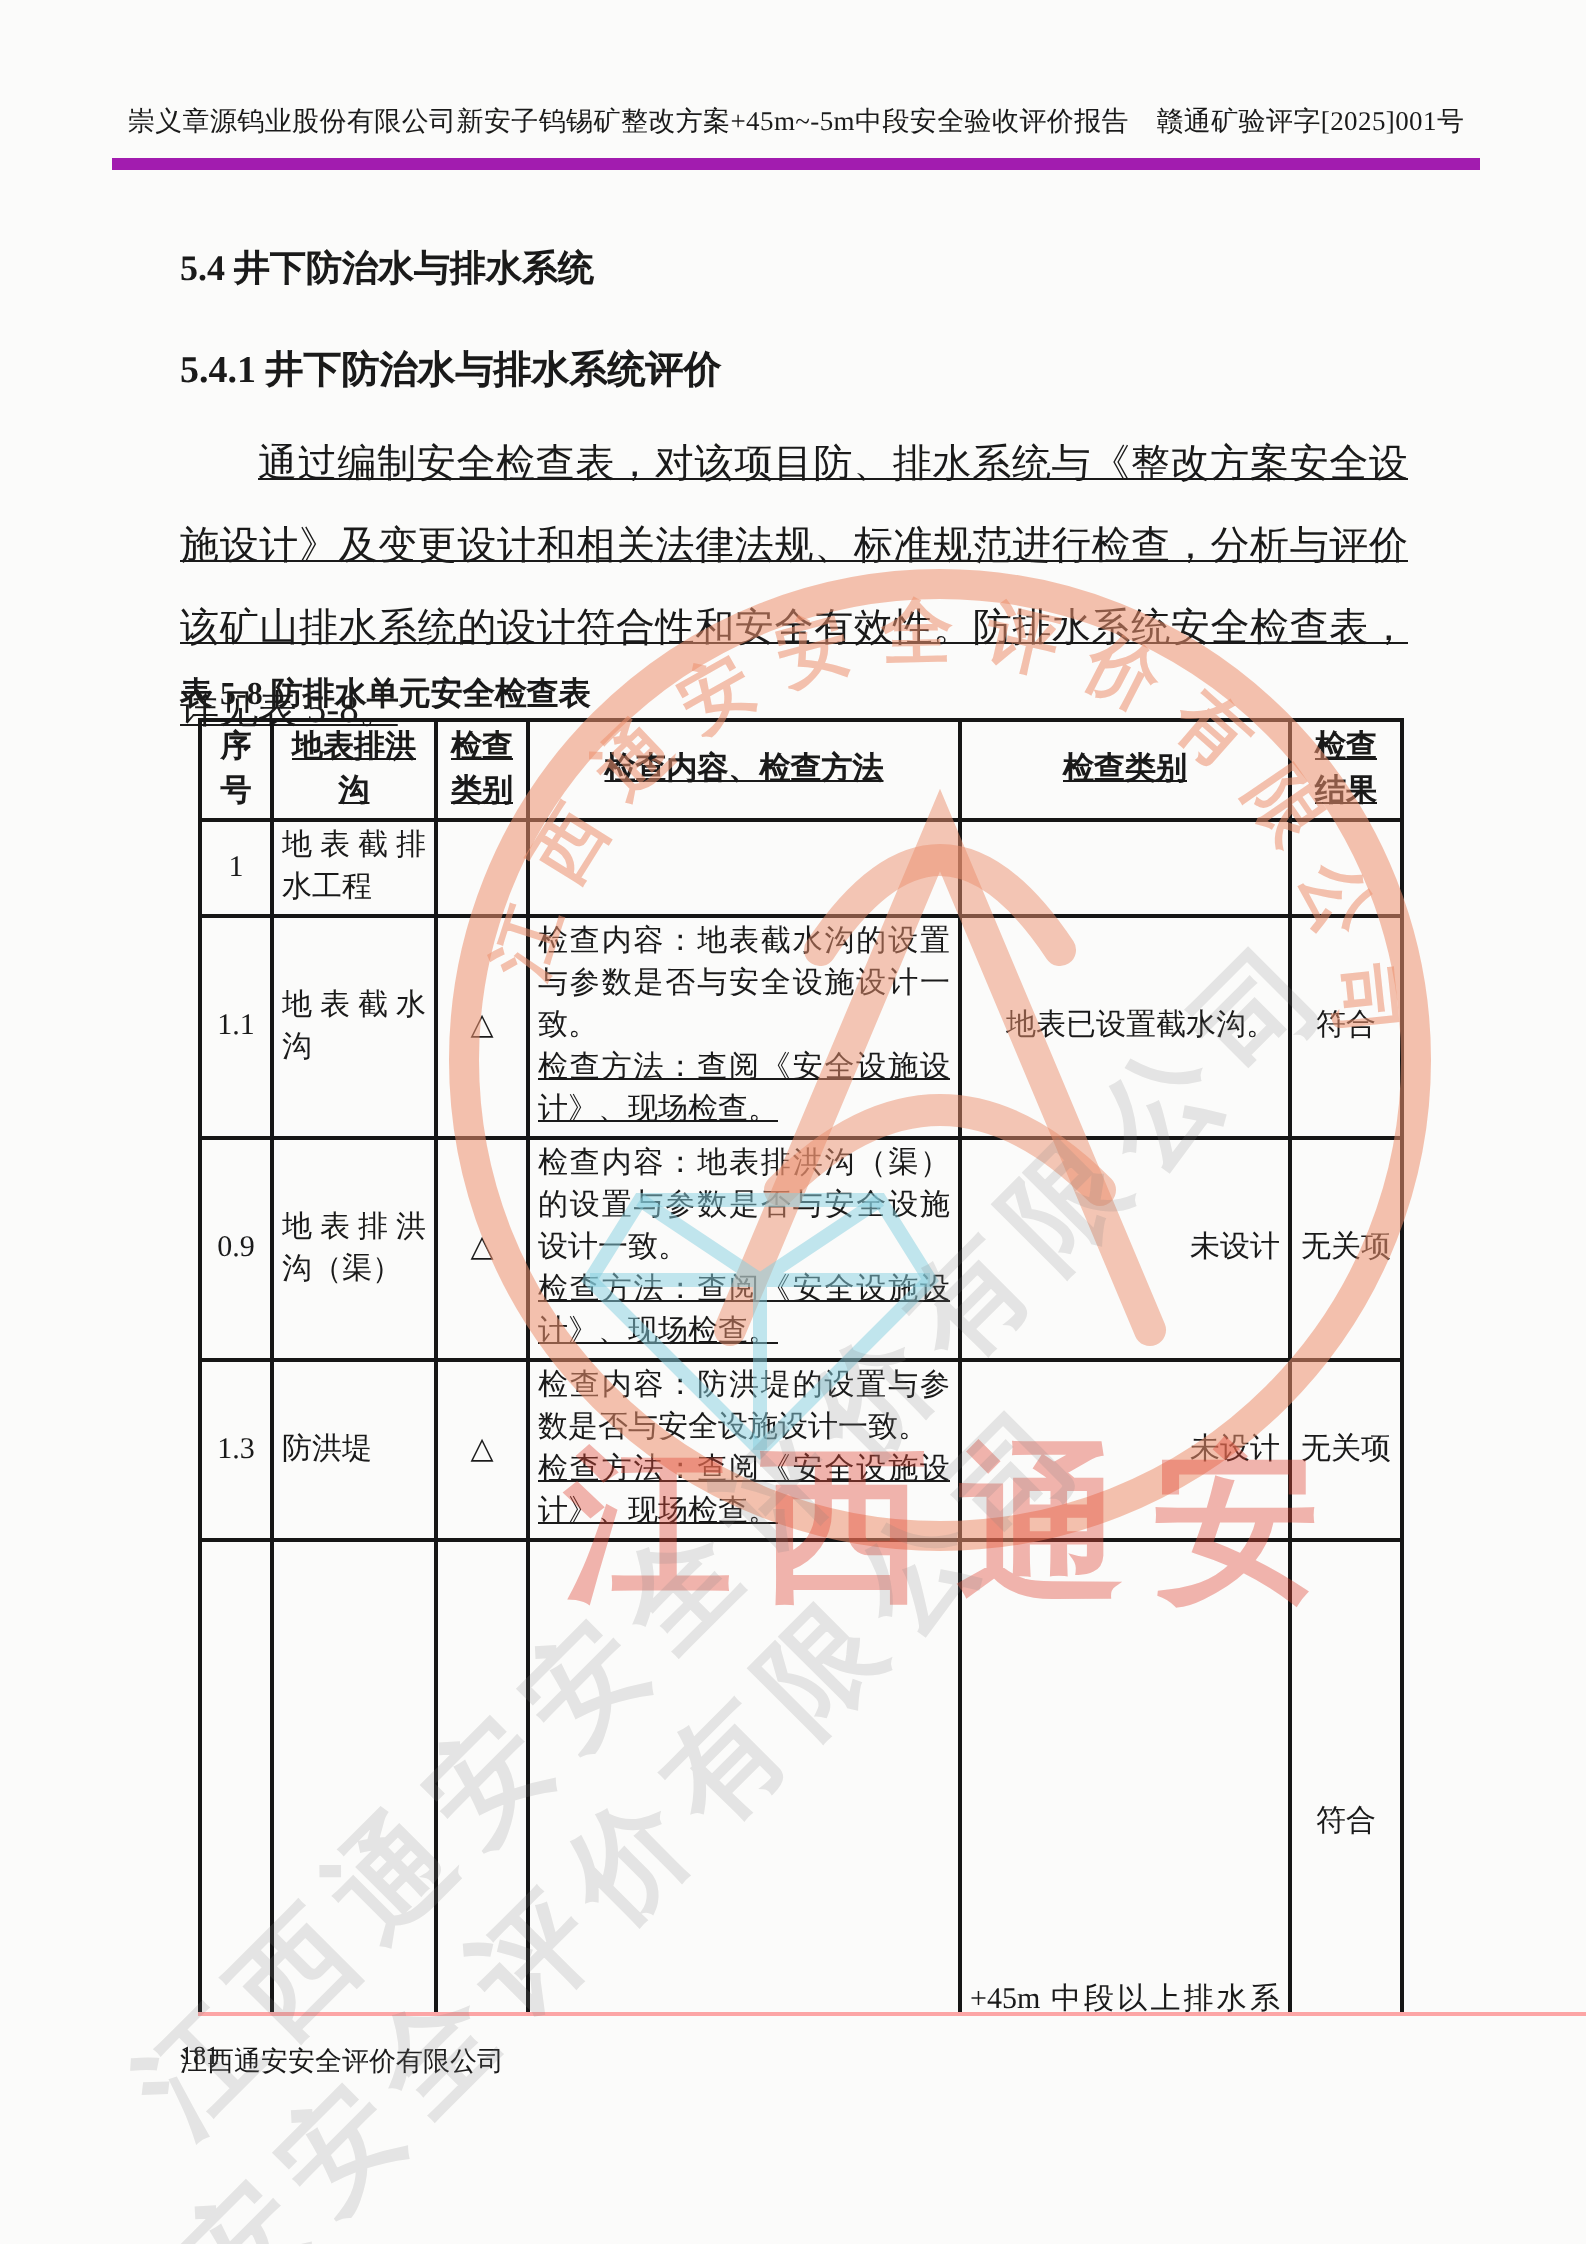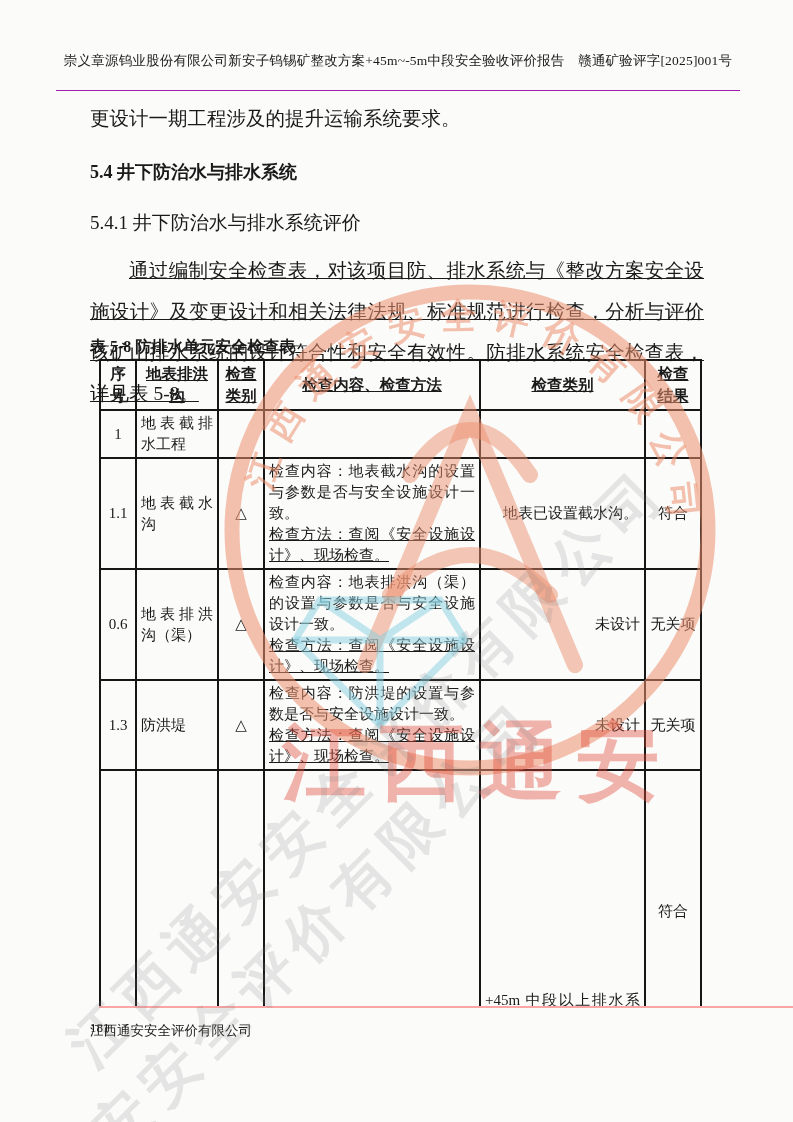--- a/index.html
+++ b/index.html
@@ -11,30 +11,30 @@
     position:relative;
     overflow:hidden;
   }
   .page{position:absolute;inset:0;}
 
   
   .doc-header{
     position:absolute;left:56px;right:53px;top:52px;
     text-align:center;
     font-size:13.5px;letter-spacing:.2px;
-    border-bottom:1px solid #a21caf;
-    padding-bottom:20px;
+    border-bottom:6px solid #a21caf;
+    padding-bottom:9px;
     white-space:nowrap;
   }
 
   
   .body-col{position:absolute;left:90px;width:614px;top:96px;}
   .lead-par{font-size:19.5px;line-height:30px;margin:8px 0 0 0;}
   .h1{font-size:18px;font-weight:bold;margin:26px 0 0 0;}
-  .h2{font-size:19px;font-weight:normal;margin:26px 0 0 0;}
+  .h2{font-size:19px;font-weight:bold;margin:26px 0 0 0;}
   .par{
     font-size:19.5px;line-height:41px;text-align:justify;
     text-indent:2em;margin:14px 0 0 0;text-decoration:underline;
   }
 
   
   .tbl-caption{
     position:absolute;left:90px;width:614px;top:337px;
     text-align:left;font-weight:bold;font-size:16px;
   }
@@ -93,21 +93,20 @@
   .wm-diag.b{left:-70px;top:1260px;transform:rotate(-45deg);}
 </style>
 </head>
 <body>
 
 <div class="page">
 
   <div class="doc-header">崇义章源钨业股份有限公司新安子钨锡矿整改方案+45m~-5m中段安全验收评价报告　赣通矿验评字[2025]001号</div>
 
   <div class="body-col">
-    <p class="lead-par">更设计一期工程涉及的提升运输系统要求。</p>
     <div class="h1">5.4 井下防治水与排水系统</div>
     <div class="h2">5.4.1 井下防治水与排水系统评价</div>
     <p class="par">通过编制安全检查表，对该项目防、排水系统与《整改方案安全设施设计》及变更设计和相关法律法规、标准规范进行检查，分析与评价该矿山排水系统的设计符合性和安全有效性。防排水系统安全检查表，详见表 5-8。</p>
   </div>
 
   <div class="tbl-caption">表 5-8 防排水单元安全检查表</div>
 
   <div class="table-clip">
     <table class="check">
       <colgroup>
@@ -143,21 +142,21 @@
         <td class="c cat">△</td>
         <td class="detail">
           <div>检查内容：地表截水沟的设置与参数是否与安全设施设计一致。</div>
           <div class="ul">检查方法：查阅《安全设施设计》、现场检查。</div>
         </td>
         <td class="situation" style="text-align:right;padding:2px 6px;margin-top:19px;">地表已设置截水沟。</td>
         <td class="c">符合</td>
       </tr>
 
       <tr class="r12">
-        <td class="c">0.6</td>
+        <td class="c">0.9</td>
         <td class="item">地表排洪沟（渠）</td>
         <td class="c cat">△</td>
         <td class="detail">
           <div>检查内容：地表排洪沟（渠）的设置与参数是否与安全设施设计一致。</div>
           <div class="ul">检查方法：查阅《安全设施设计》、现场检查。</div>
         </td>
         <td class="situation">未设计</td>
         <td class="c">无关项</td>
       </tr>
 

